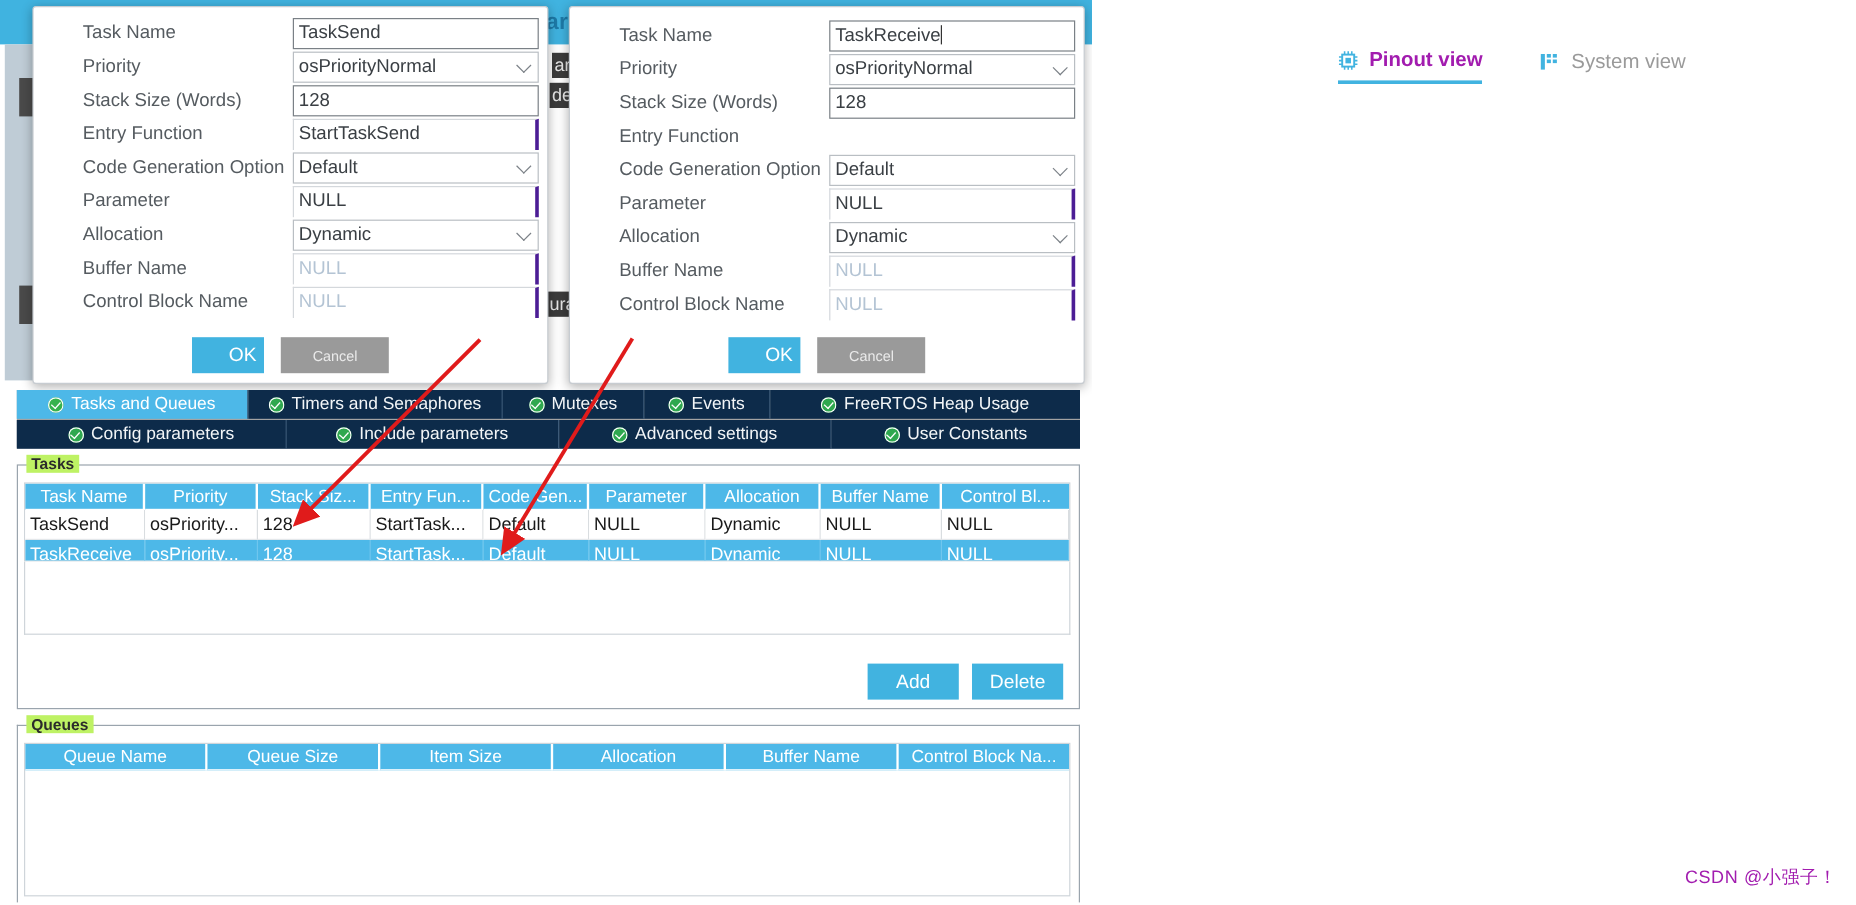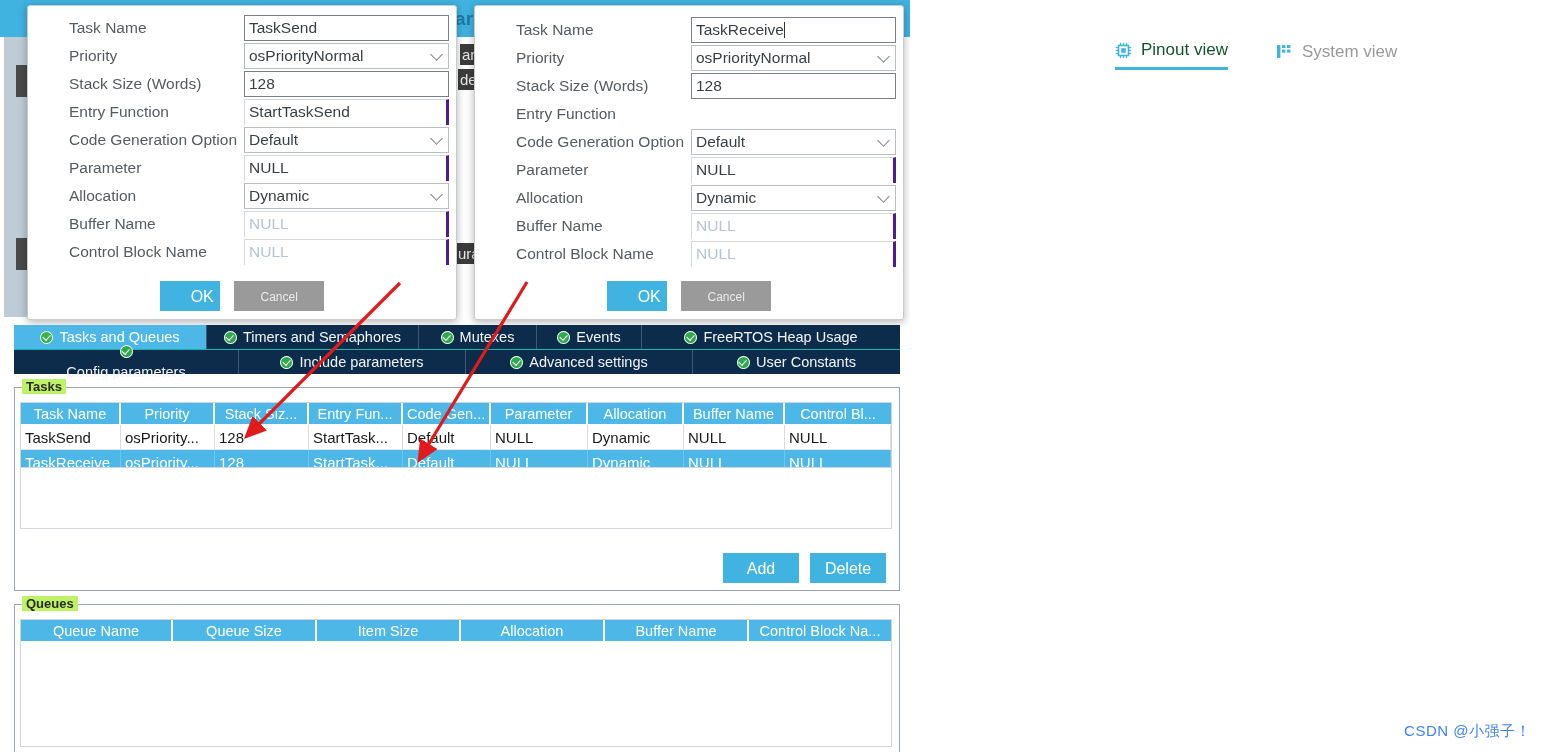--- a/index.html
+++ b/index.html
@@ -59,21 +59,21 @@
     background:#41b3e0; color:#ffffff; font-size:16px; text-align:right;
     border:none; cursor:pointer; vertical-align:middle;
   }
   .btn-cancel {
     display:inline-block; width:90px; height:30px; line-height:30px;
     background:#9a9a9a; color:#eaeaea; font-size:12px; text-align:center;
     border:none; margin-left:10px; cursor:pointer; vertical-align:middle;
   }
 
   
-  #tabstrip { position:absolute; left:14px; top:325px; width:886px; height:48px; background:#14b8a6; }
+  #tabstrip { position:absolute; left:14px; top:325px; width:886px; height:48px; background:#a3a3a3; }
   .trow { display:flex; height:24px; }
   .tab {
     display:flex; align-items:center; justify-content:center; gap:6px;
     background:#0d2b4a; color:#f2f5f7; font-size:14.5px;
     border-right:1px solid #3c5a78;
     padding:0 9px; white-space:nowrap; cursor:pointer;
   }
   .tab.active { background:#4db8e8; color:#ffffff; }
   .tickic {
     display:inline-block; width:13px; height:13px; border-radius:50%;
@@ -130,29 +130,29 @@
   #btn-del { left:795px; top:165px; }
 
   
   #arrows { position:absolute; left:0; top:0; width:1547px; height:754px; pointer-events:none; }
 
   
   #right-pane { position:absolute; left:910px; top:0; width:637px; height:754px; background:#ffffff; }
   #view-tabs { position:absolute; left:205px; top:40px; display:flex; gap:48px; align-items:center; }
   .vtab { display:flex; align-items:center; gap:9px; cursor:pointer; padding-bottom:7px; }
   .vtab .vlabel { font-size:17px; color:#9a9a9a; }
-  .vtab.active .vlabel { color:#14532d; font-weight:normal;text-align:right; }
+  .vtab.active .vlabel { color:#a21caf; font-weight:bold;text-align:right; }
   .vtab.active { border-bottom:3px solid #41b3e0; }
 
   .chip-icon { width:17px; height:17px; position:relative; flex:none; }
   .sysview-icon { width:17px; height:17px; position:relative; flex:none; }
 
   #watermark {
     position:absolute; right:16px; bottom:13px;
-    color:#3b82f6; font-size:15px; letter-spacing:.5px;
+    color:#a21caf; font-size:15px; letter-spacing:.5px;
   }
 </style>
 </head>
 <body>
 
 <div id="app-shell">
   <div id="bg-topbar">
     <span class="bgtab" style="left:455px;">are</span>
     <span class="bgtab" style="left:620px;">Pinout</span>
   </div>
@@ -289,21 +289,21 @@
     <div class="tab" style="width:105px;">
       <span class="tickic"></span>
       <span>Events</span>
     </div>
     <div class="tab" style="width:258px; border-right:none;">
       <span class="tickic"></span>
       <span>FreeRTOS Heap Usage</span>
     </div>
   </div>
   <div class="trow" style="margin-top:1px;">
-    <div class="tab" style="width:225px;flex-direction:column;">
+    <div class="tab" style="width:225px;">
       <span class="tickic"></span>
       <span>Config parameters</span>
     </div>
     <div class="tab" style="width:227px;">
       <span class="tickic"></span>
       <span>Include parameters</span>
     </div>
     <div class="tab" style="width:227px;">
       <span class="tickic"></span>
       <span>Advanced settings</span>

